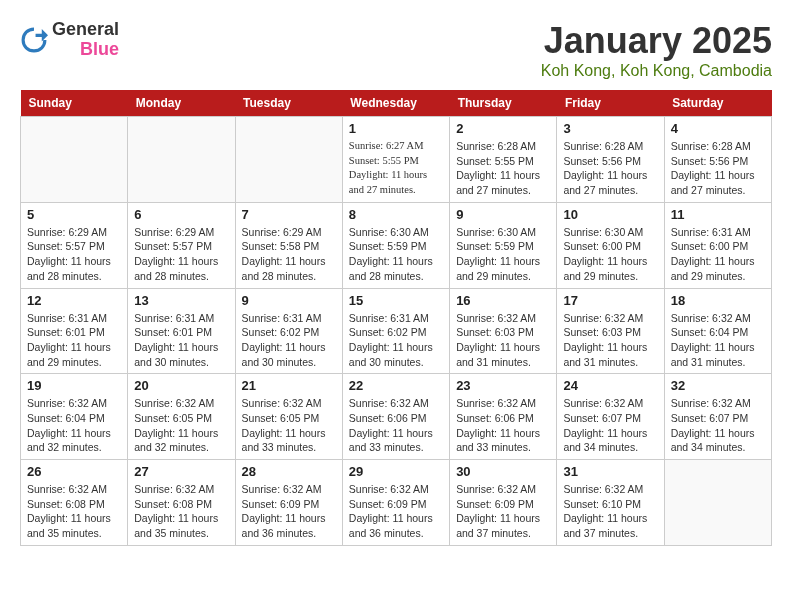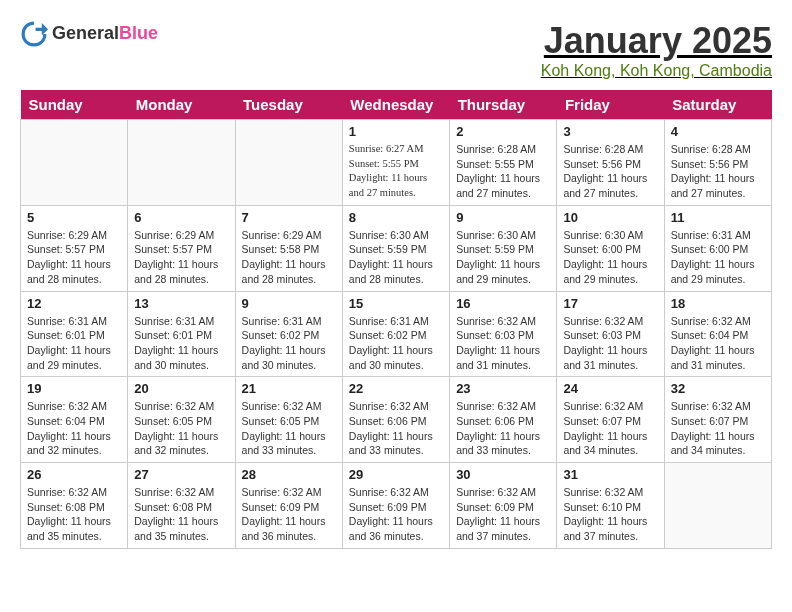--- a/index.html
+++ b/index.html
@@ -16,62 +16,61 @@
       align-items: flex-start;
       margin-bottom: 10px;
     }
     .logo {
       display: flex;
       align-items: center;
       gap: 4px;
     }
     .logo-text {
       display: flex;
-      flex-direction: row;
+      flex-direction: column;
       line-height: 1.1;
       text-align: right;
     }
     .logo-general {
       font-size: 18px;
       font-weight: bold;
       color: #333;
     }
     .logo-blue {
       font-size: 18px;
       font-weight: bold;
       color: #ec4899;
     }
     .logo-icon {
       width: 28px;
       height: 28px;
     }
     .title-block {
       text-align: right;
-      text-decoration: underline;
     }
     .month-title {
       font-size: 36px;
       font-weight: bold;
       color: #333;
     }
     .location {
       font-size: 16px;
       color: #4d7c0f;
     }
     table {
       width: 100%;
       border-collapse: collapse;
       table-layout: fixed;
     }
     th {
-      background-color: #be185d;
+      background-color: #b91c1c;
       color: white;
       text-align: left;
       padding: 6px 8px;
-      font-size: 15px;
+      font-size: 12px;
       font-weight: bold;
     }
     td {
       border: 1px solid #ccc;
       vertical-align: top;
       padding: 4px 6px;
       height: 80px;
       font-size: 11px;
       color: #333;
       background: #fff;

